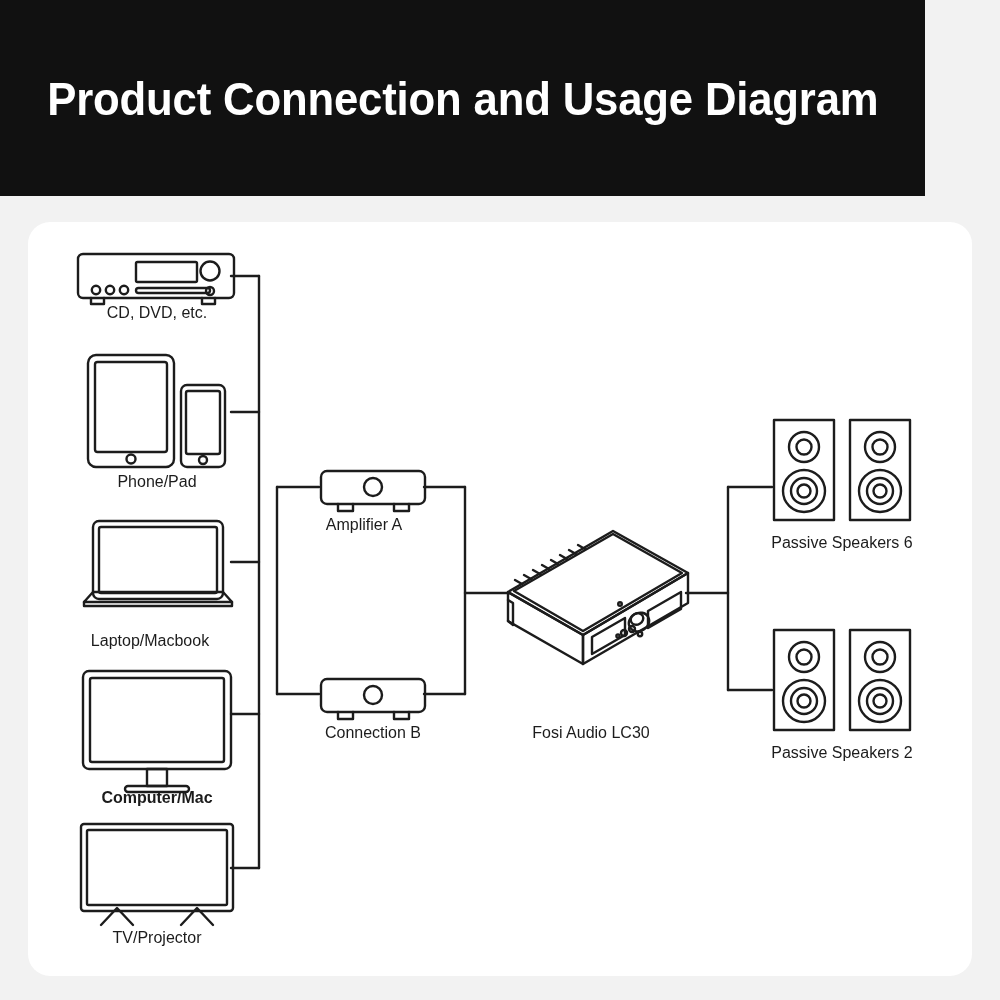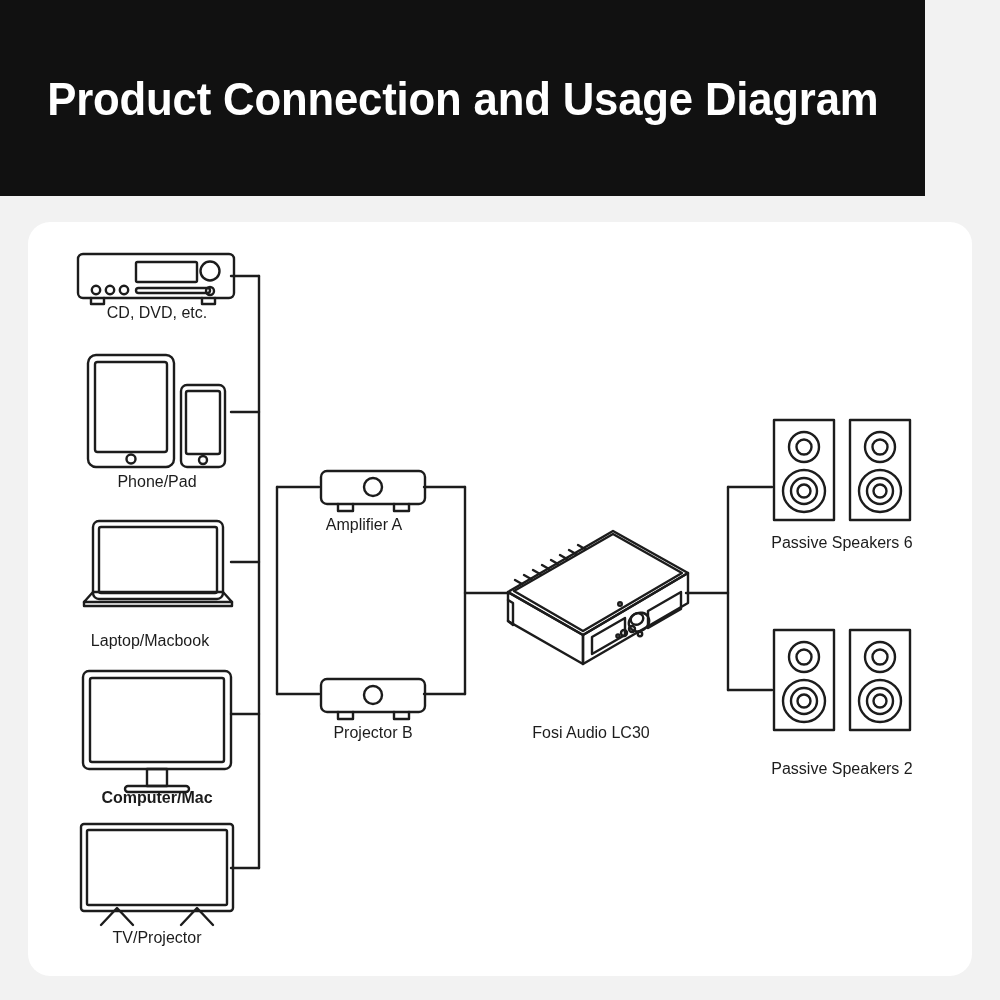--- a/index.html
+++ b/index.html
@@ -240,21 +240,21 @@
   <div class="label" style="left:157px; top:482px; transform:translate(-50%,-50%);">Phone/Pad</div>
 
   <div class="label" style="left:150px; top:624px; transform:translate(-50%,-50%);margin-top:17px;">Laptop/Macbook</div>
 
   <div class="label" style="left:157px; top:798px; transform:translate(-50%,-50%);font-weight:bold;">Computer/Mac</div>
 
   <div class="label" style="left:157px; top:938px; transform:translate(-50%,-50%);">TV/Projector</div>
 
   <div class="label" style="left:364px; top:525px; transform:translate(-50%,-50%);text-align:right;">Amplifier A</div>
 
-  <div class="label" style="left:373px; top:733px; transform:translate(-50%,-50%);">Projector B</div>
+  <div class="label" style="left:373px; top:733px; transform:translate(-50%,-50%);">Connection B</div>
 
   <div class="label" style="left:591px; top:733px; transform:translate(-50%,-50%);">Fosi Audio LC30</div>
 
   <div class="label" style="left:842px; top:543px; transform:translate(-50%,-50%);">Passive Speakers 6</div>
 
-  <div class="label" style="left:842px; top:753px; transform:translate(-50%,-50%);margin-top:16px;">Passive Speakers 2</div>
+  <div class="label" style="left:842px; top:753px; transform:translate(-50%,-50%);">Passive Speakers 2</div>
 
 </div>
 
 </body></html>

